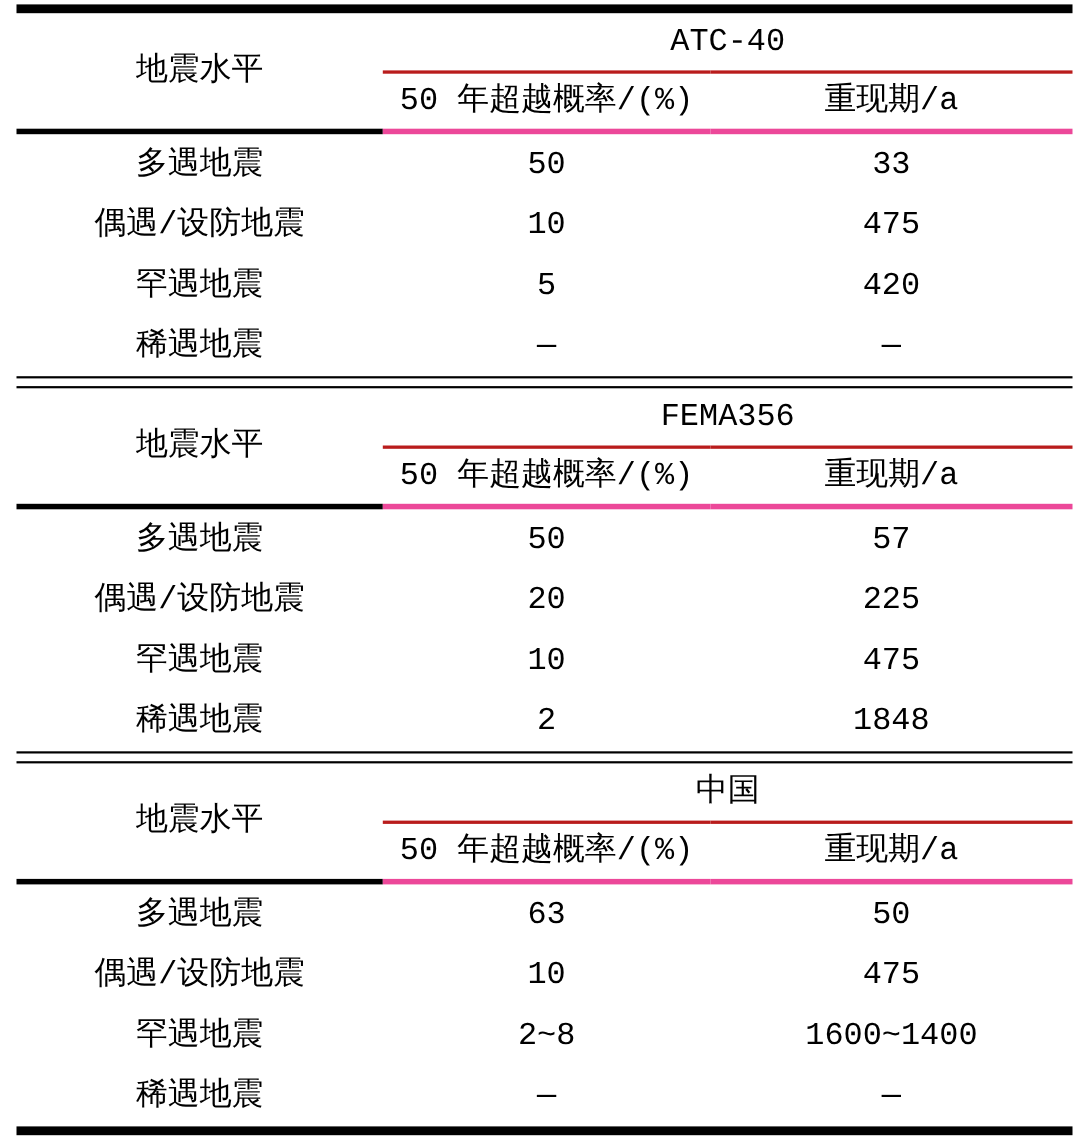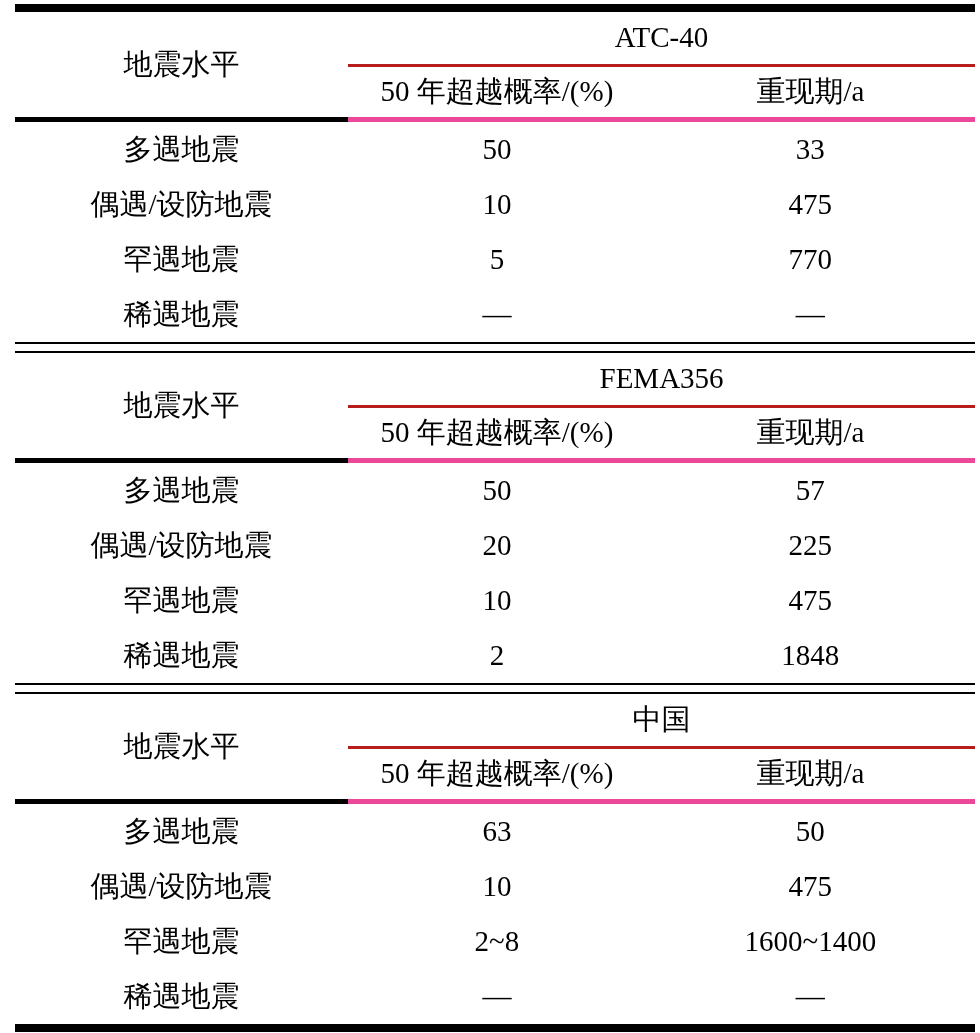--- a/index.html
+++ b/index.html
@@ -28,20 +28,21 @@
   .rule-double {
     height: 7px;
     border-top: 2px solid #000000;
     border-bottom: 2px solid #000000;
     background: #ffffff;
   }
   table.stdtable {
     width: 100%;
     border-collapse: collapse;
     table-layout: fixed;
+    font-family: Liberation Mono, monospace;
   }
   col.c1 { width: 34.7%; }
   col.c2 { width: 31.0%; }
   col.c3 { width: 34.3%; }
   table.stdtable th, table.stdtable td {
     font-weight: normal;
     text-align: center;
     vertical-align: middle;
     padding: 0;
     font-size: 29px;
@@ -92,21 +93,21 @@
           <td>33</td>
         </tr>
         <tr class="data-row">
           <td>偶遇/设防地震</td>
           <td>10</td>
           <td>475</td>
         </tr>
         <tr class="data-row">
           <td>罕遇地震</td>
           <td>5</td>
-          <td>770</td>
+          <td>420</td>
         </tr>
         <tr class="data-row">
           <td>稀遇地震</td>
           <td>—</td>
           <td>—</td>
         </tr>
       </tbody>
     </table>
 
     <div class="rule-double"></div>

